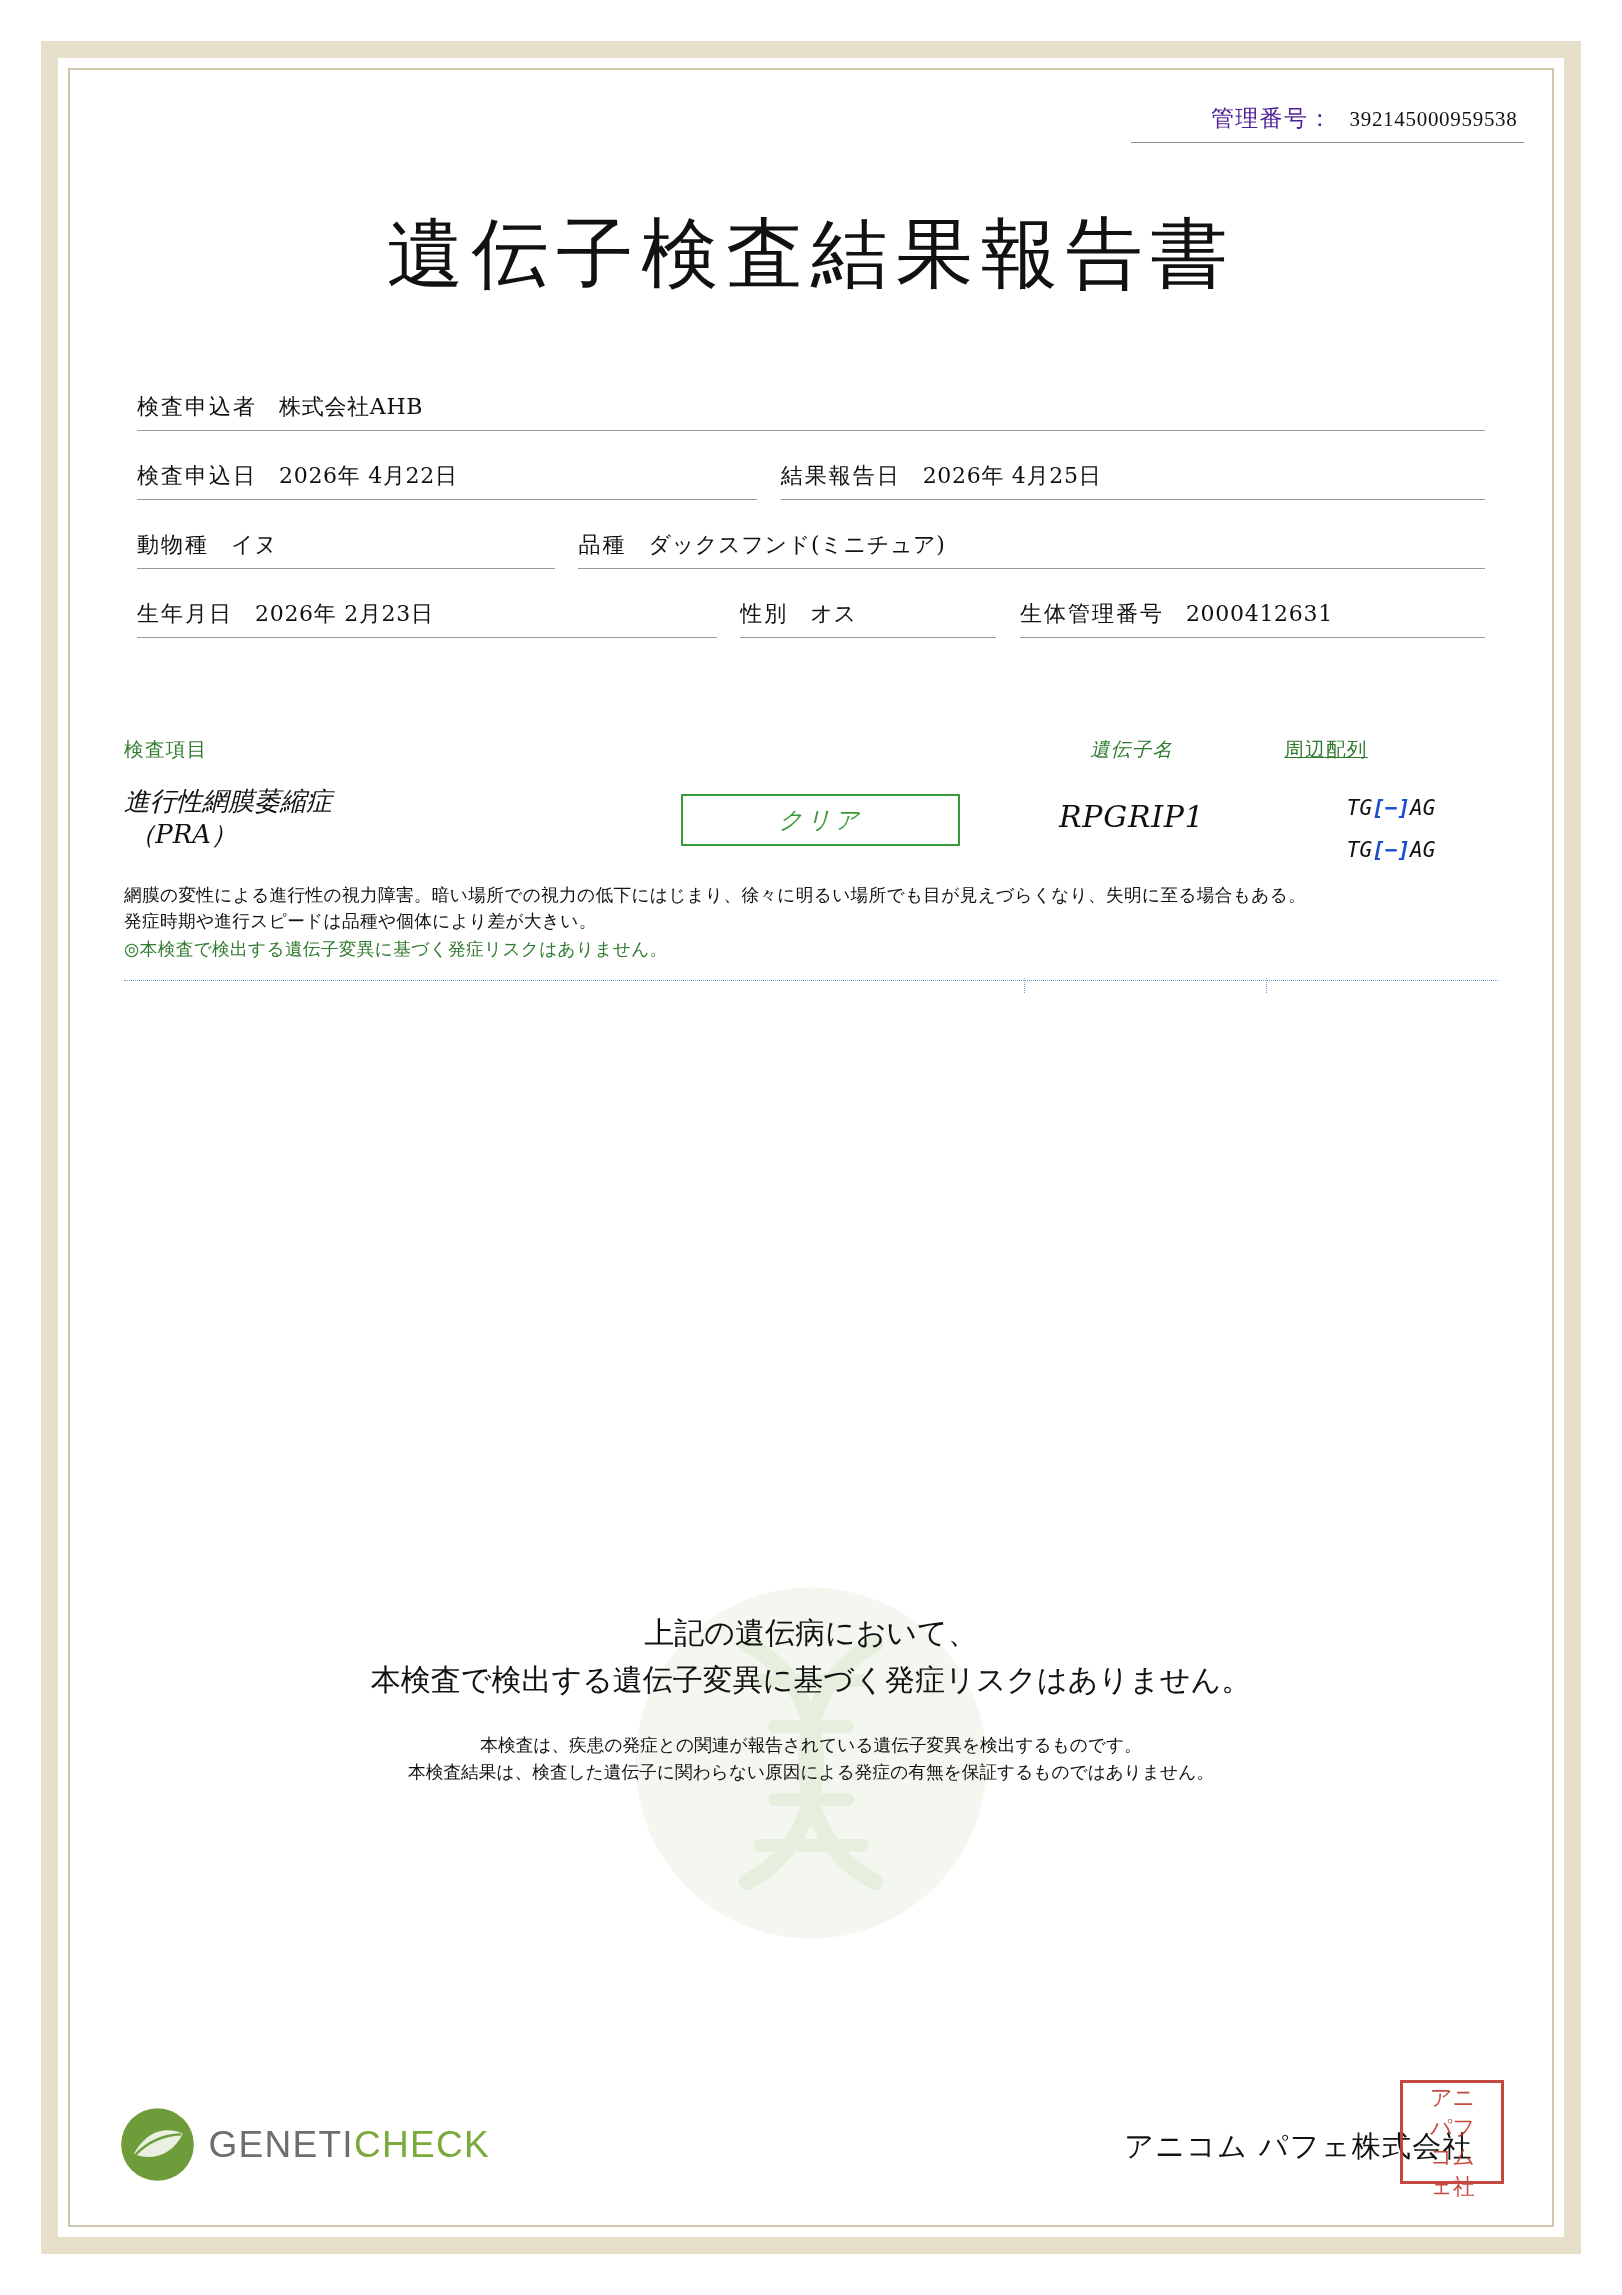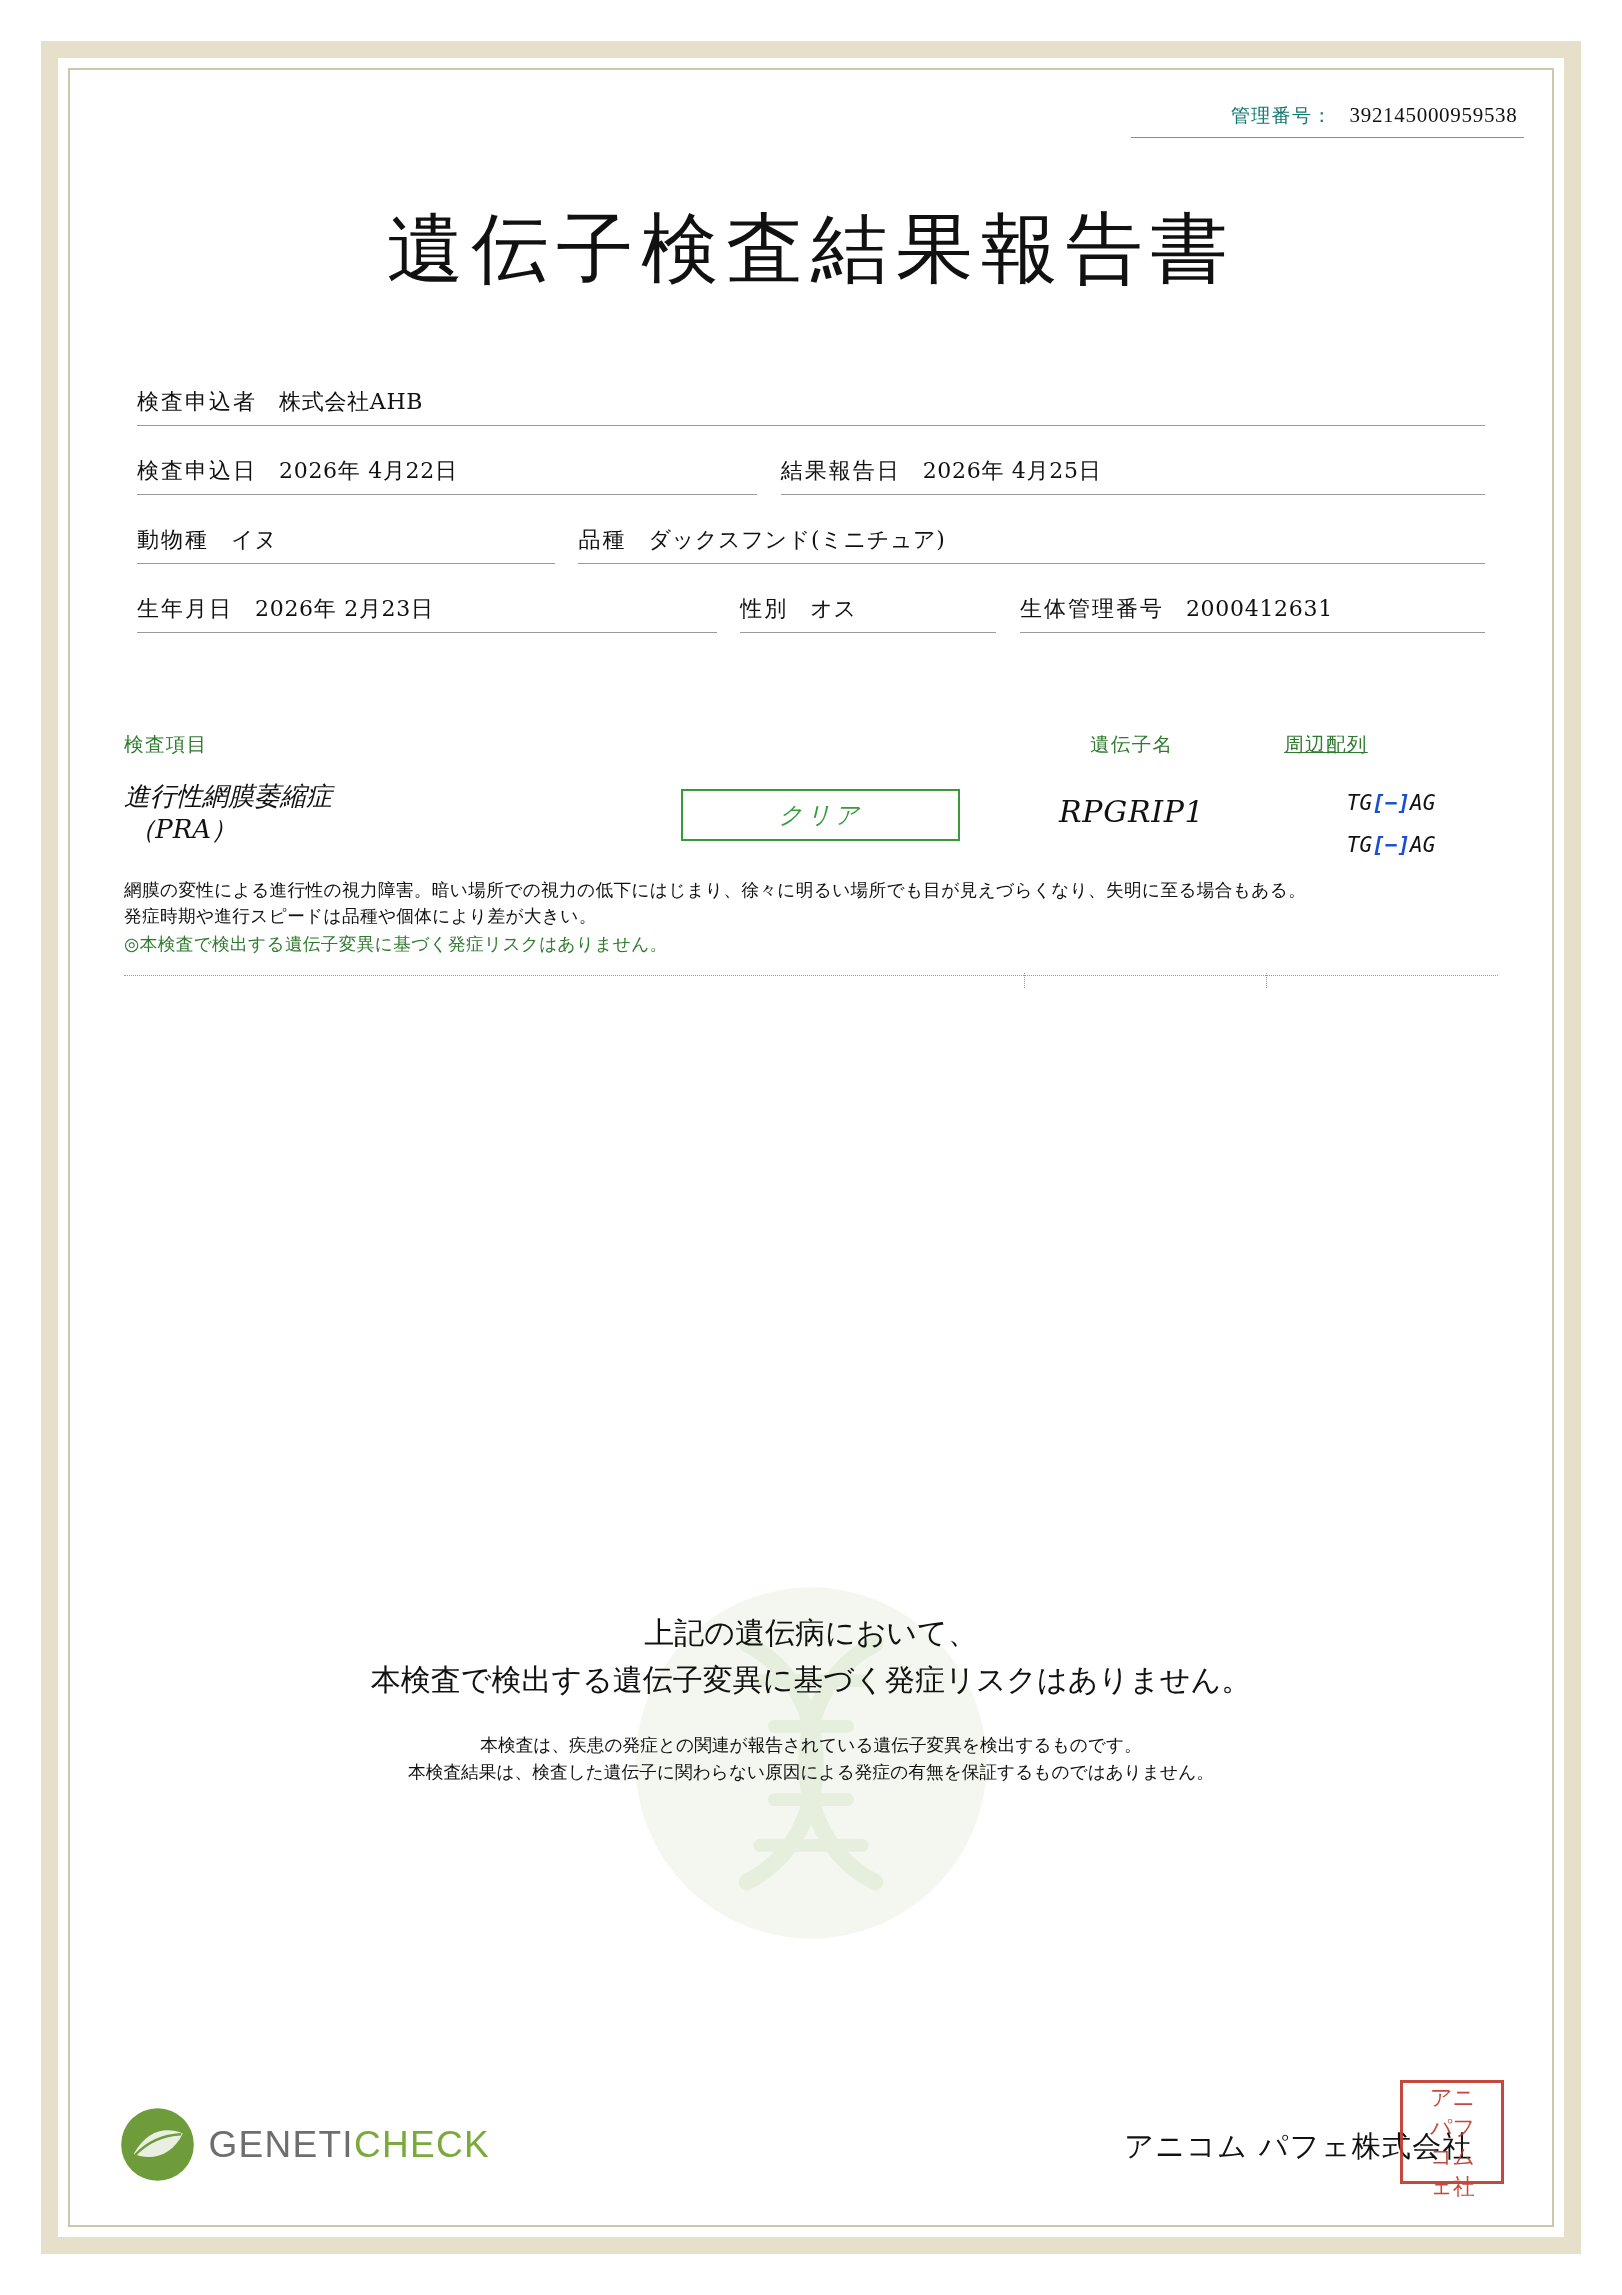--- a/index.html
+++ b/index.html
@@ -55,22 +55,22 @@
   .ctrl-box {
     border-bottom: 1.3px solid #8d8d8d;
     padding: 0 6.5px 7.9px 6.5px;
     display: flex;
     align-items: baseline;
     gap: 17px;
     min-width: 380px;
     justify-content: flex-end;
   }
   .ctrl-label {
-    font-size: 19px;
-    color: #0f766e;
+    font-size: 23px;
+    color: #4c1d95;
     letter-spacing: 1.3px;
   }
   .ctrl-value {
     font-size: 21px;
     color: #111;
     letter-spacing: 0.7px;
   }
 
   .title {
     text-align: center;
@@ -127,21 +127,21 @@
   .res-head {
     display: flex;
     align-items: flex-end;
     color: #2f7a2f;
     font-size: 19.6px;
     letter-spacing: 1.3px;
     font-family: "DejaVu Serif", serif;
   }
   .res-head .h-item { color: #2f7a2f; }
   .h-kensa { width: 864px; }
-  .h-gene { width: 308px; text-align: center; }
+  .h-gene { width: 308px; text-align: center; font-style: italic; }
   .h-seq { width: 216px; text-align: left; text-decoration: underline; }
 
   .res-row {
     display: flex;
     align-items: flex-start;
     margin-top: 22px;
     font-style: italic;
   }
   .disease {
     width: 563px;

